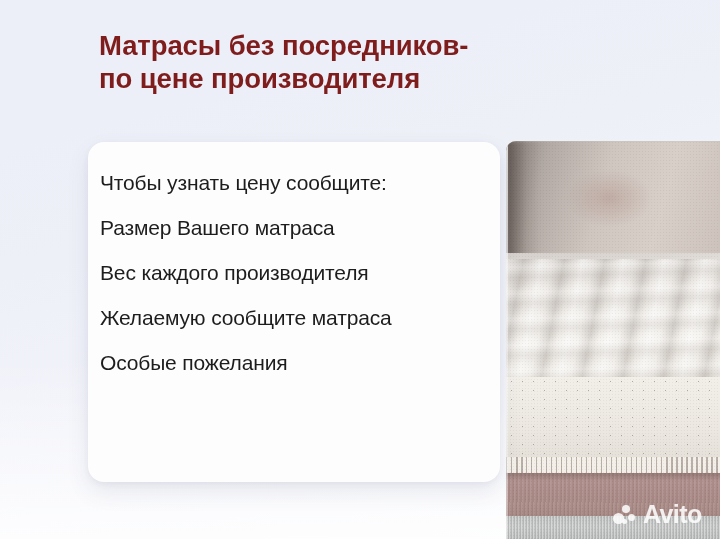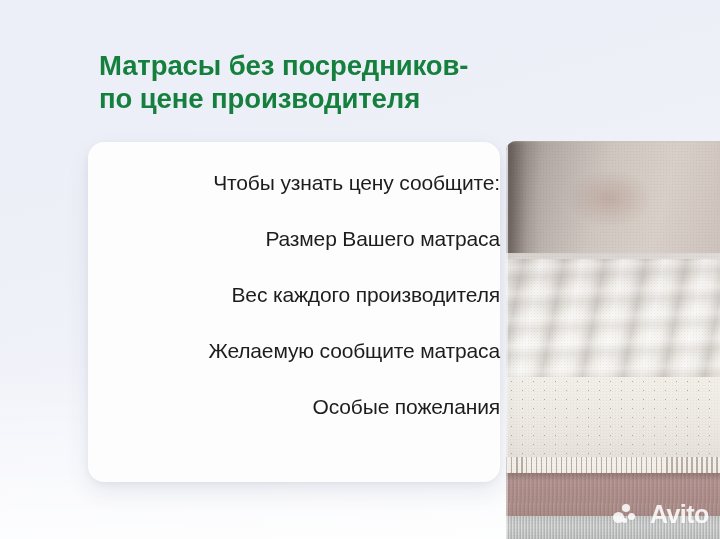--- a/index.html
+++ b/index.html
@@ -171,22 +171,22 @@
     width: 2px; height: 100%;
     background: linear-gradient(180deg, rgba(255,255,255,0.75), rgba(255,255,255,0.35));
   }
 
   
   .watermark {
     position: absolute;
     left: 613px;
     top: 502px;
     display: flex;
-    align-items: center;
-    gap: 15px;
+    align-items: flex-end;
+    gap: 8px;
     opacity: 0.93;
     pointer-events: none;
   }
   .wm-mark { position: relative; width: 22px; height: 22px; }
   .wm-mark span {
     position: absolute;
     border-radius: 50%;
     background: rgba(255,255,255,0.92);
   }
   .wm-d1 { left: 0;    top: 8px;  width: 11px; height: 11px; }
@@ -198,57 +198,56 @@
     font-weight: 700;
     letter-spacing: -0.6px;
     color: rgba(255,255,255,0.93);
     line-height: 1;
   }
 
   
   .headline {
     position: absolute;
     left: 99px;
-    top: 49px;
+    top: 29px;
     width: 420px;
     margin: 0;
     font-size: 27.5px;
     font-weight: 700;
     line-height: 33px;
     letter-spacing: -0.1px;
-    color: #15803d;
+    color: #7f1d1d;
     white-space: pre-line;
   }
 
   
   .card {
     position: absolute;
     left: 88px;
     top: 142px;
     width: 412px;
     height: 340px;
     background: #fdfdfd;
     border-radius: 16px;
     box-shadow: 0 10px 22px rgba(60,70,110,0.10),
                 0 2px 6px rgba(60,70,110,0.06);
   }
   .card-list {
     list-style: none;
     margin: 0;
     padding: 28px 0 0 12px;
-    text-align: right;
   }
   .card-list li {
     font-size: 21px;
     line-height: 26px;
     color: #1d1d1d;
     letter-spacing: -0.15px;
     white-space: nowrap;
   }
-  .card-list li + li { margin-top: 30px; }
+  .card-list li + li { margin-top: 19px; }
 </style>
 </head>
 <body>
 
 <div id="canvas">
 
   <div class="bg-base"></div>
   <div class="bg-sheen"></div>
 
   <div class="photo">

